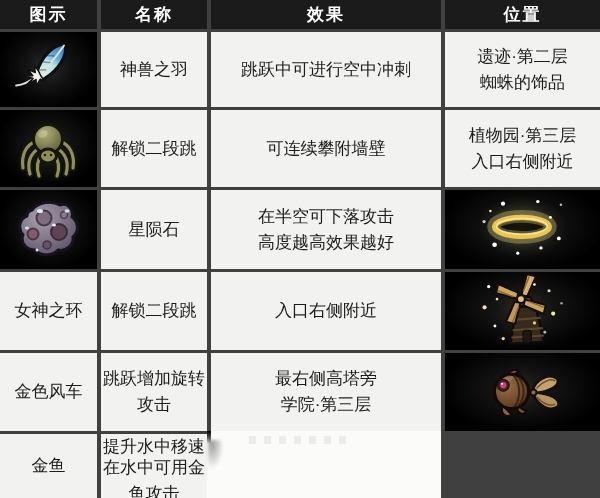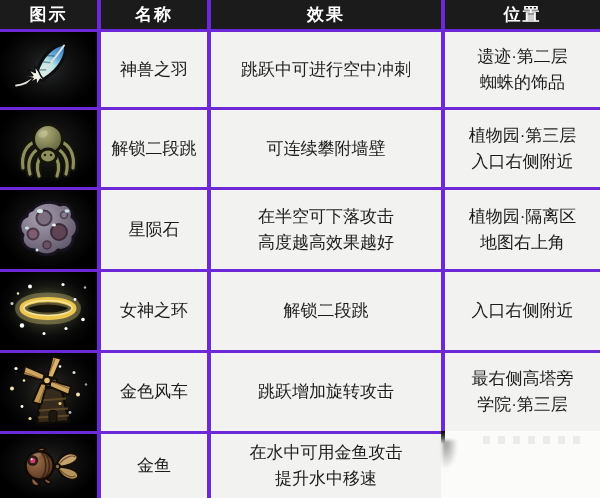--- a/index.html
+++ b/index.html
@@ -2,21 +2,21 @@
 <html><head>
 <meta charset="utf-8">
 <style>
   html,body{margin:0;padding:0;background:#000;}
   body{width:600px;height:498px;overflow:hidden;font-family:"Liberation Sans","DejaVu Sans",sans-serif;}
   .tbl{
     display:grid;
     grid-template-columns:97px 106px 230px 155px;
     grid-template-rows:29px 75px 77px 79px 78px 78px 64px;
     gap:3px 4px;
-    background:#6d28d9;
+    background:#404040;
     width:600px;height:498px;
   }
   .hcell{
     background:#1b1b1b;color:#fff;
     display:flex;align-items:center;justify-content:center;
     font-size:17px;font-weight:bold;letter-spacing:2px;
   }
   .cell{
     background:#f2f2f1;color:#1c1c1c;
     display:flex;flex-direction:column;align-items:center;justify-content:center;
@@ -152,24 +152,20 @@
       <ellipse cx="54" cy="33" rx="2" ry="1.5" fill="#e8f4f2"></ellipse>
       <circle cx="37" cy="58" r="1.5" fill="#cfe4e4"></circle>
     </svg>
   </div>
   <div class="cell">
       <span class="line">星陨石</span>
     </div>
   <div class="cell">
     <span class="line">在半空可下落攻击</span>
     <span class="line">高度越高效果越好</span>
-  </div>
-  <div class="cell">
-    <span class="line">植物园·隔离区</span>
-    <span class="line">地图右上角</span>
   </div>
 
   <div class="iconcell">
     <svg viewBox="0 0 97 75">
       <defs>
         <radialGradient id="hGlow" cx="50%" cy="48%" r="55%">
           <stop offset="0" stop-color="rgba(175,150,60,0.45)"></stop>
           <stop offset="0.55" stop-color="rgba(120,130,70,0.18)"></stop>
           <stop offset="1" stop-color="rgba(0,0,0,0)"></stop>
         </radialGradient>
@@ -292,22 +288,22 @@
       <circle cx="30" cy="31" r="6.2" fill="#1a100a"></circle>
       <circle cx="30" cy="31" r="5" fill="#3a241a"></circle>
       <circle cx="30" cy="31" r="3" fill="#d63a7c"></circle>
       <circle cx="28.8" cy="29.6" r="1.1" fill="#ffffff" opacity="0.95"></circle>
     </svg>
   </div>
   <div class="cell">
       <span class="line">金鱼</span>
     </div>
   <div class="cell">
+    <span class="line">提升水中移速</span>
     <span class="line">在水中可用金鱼攻击</span>
-    <span class="line">提升水中移速</span>
   </div>
   <div class="cell voidcell">
     <div class="stub"></div>
     <div class="smudge"></div>
     <div class="wm"></div>
   </div>
 
 </div>
 
 </body></html>

